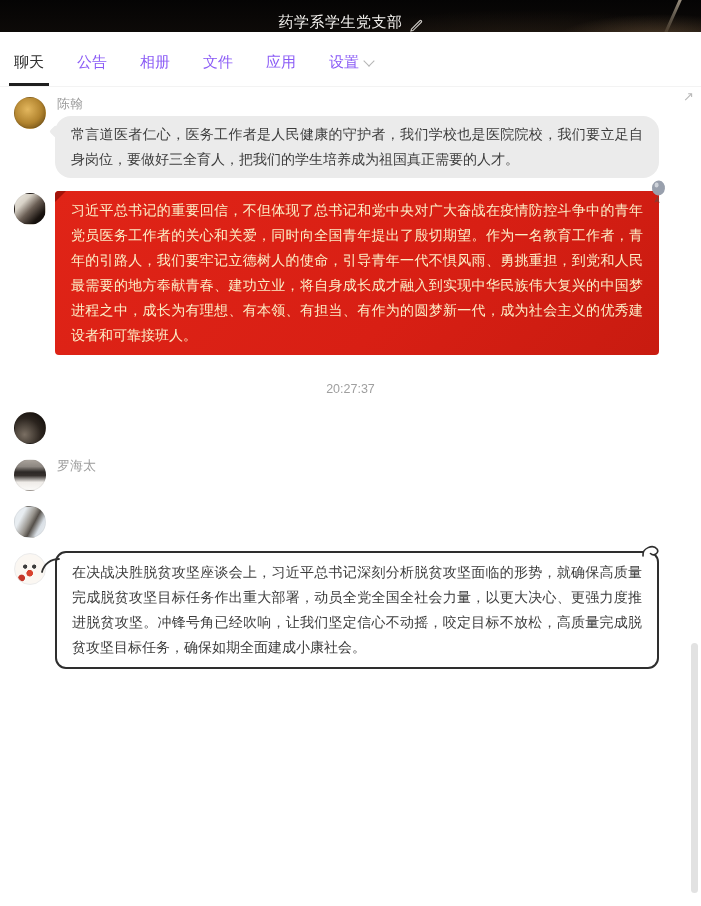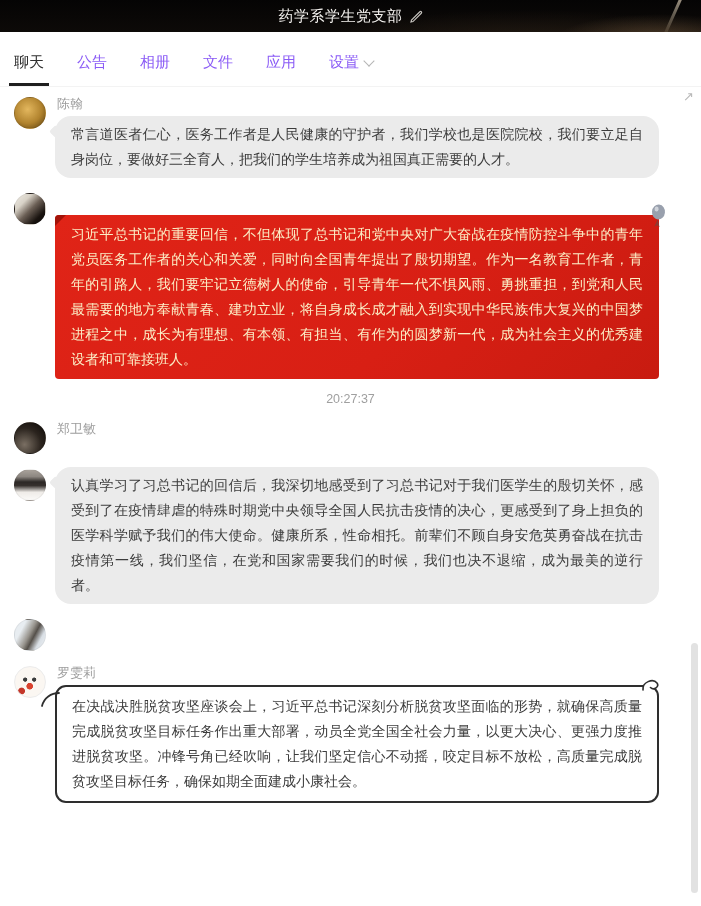--- a/index.html
+++ b/index.html
@@ -9,21 +9,21 @@
     font-family:"Liberation Sans","DejaVu Sans",sans-serif;
     -webkit-font-smoothing:antialiased;
   }
   
   .topbar{
     position:relative;height:32px;
     background:
       radial-gradient(ellipse 160px 40px at 94% 125%, rgba(110,85,58,.65), transparent 65%),
       radial-gradient(ellipse 300px 50px at 75% 140%, rgba(60,45,30,.5), transparent 70%),
       linear-gradient(to bottom,#050404,#0d0a08);
-    display:flex;align-items:center;justify-content:center;
+    display:flex;align-items:flex-end;justify-content:center;
     overflow:hidden;
   }
   .topbar .streak{
     position:absolute;right:26px;top:-8px;width:3px;height:46px;
     background:linear-gradient(to bottom,rgba(230,215,190,.75),rgba(120,100,70,.1));
     transform:rotate(24deg);border-radius:2px;
   }
   .group-title{color:#f4f2ef;font-size:15px;letter-spacing:.5px;}
   .edit-icon{margin-left:7px;display:inline-flex;opacity:.85;cursor:pointer;}
   
@@ -83,37 +83,37 @@
     padding:6px 16px;border-radius:16px;background:#ebebeb;
     text-align:justify;word-break:break-all;
   }
   .bubble.gray::before{
     content:"";position:absolute;left:-4px;top:11px;width:9px;height:9px;
     background:#ebebeb;transform:rotate(45deg);border-radius:2px;
   }
   
   .bubble.red{
     background:linear-gradient(135deg,#e02417 0%,#d81f14 60%,#c81b10 100%);
-    color:#fbeec6;border-radius:4px;padding:7px 16px;margin-top:24px;
+    color:#fbeec6;border-radius:4px;padding:7px 16px;
   }
   .bubble.red .fold{
     position:absolute;left:0;top:0;width:0;height:0;
     border-top:11px solid #a31309;border-right:11px solid transparent;
     border-top-left-radius:4px;
   }
   .pin{position:absolute;top:-11px;right:-7px;transform:rotate(6deg);}
   
   .bubble.comic{
     background:#fff;border:2px solid #2e2e2e;border-radius:11px;color:#3c3c3c;
     padding:7px 15px;
   }
   .comic-tail{position:absolute;left:-17px;top:3px;}
   .comic-curl{position:absolute;right:-4px;top:-11px;}
   .timestamp{
-    text-align:center;font-size:12.5px;color:#9f9f9f;margin:3px 0 9px 0;line-height:16px;
+    text-align:center;font-size:12.5px;color:#9f9f9f;margin:17px 0 9px 0;line-height:16px;
   }
 </style>
 </head>
 <body>
 
 <div class="topbar">
   <div class="streak"></div>
   <span class="group-title">药学系学生党支部</span>
   <span class="edit-icon">
     <svg width="13" height="13" viewBox="0 0 14 14">
@@ -171,41 +171,37 @@
         <span>习近平总书记的重要回信，不但体现了总书记和党中央对广大奋战在疫情防控斗争中的青年党员医务工作者的关心和关爱，同时向全国青年提出了殷切期望。作为一名教育工作者，青年的引路人，我们要牢记立德树人的使命，引导青年一代不惧风雨、勇挑重担，到党和人民最需要的地方奉献青春、建功立业，将自身成长成才融入到实现中华民族伟大复兴的中国梦进程之中，成长为有理想、有本领、有担当、有作为的圆梦新一代，成为社会主义的优秀建设者和可靠接班人。</span>
       </div>
     </div>
   </div>
 
   <div class="timestamp">20:27:37</div>
 
   <div class="row">
     <div class="avatar av3"></div>
     <div class="col">
-      <div class="name">郑卫敏</div>
     </div>
   </div>
 
   <div class="row">
     <div class="avatar av4"></div>
     <div class="col">
-      <div class="bubble gray">
-        <span>认真学习了习总书记的回信后，我深切地感受到了习总书记对于我们医学生的殷切关怀，感受到了在疫情肆虐的特殊时期党中央领导全国人民抗击疫情的决心，更感受到了身上担负的医学科学赋予我们的伟大使命。健康所系，性命相托。前辈们不顾自身安危英勇奋战在抗击疫情第一线，我们坚信，在党和国家需要我们的时候，我们也决不退缩，成为最美的逆行者。</span>
-      </div>
+      <div class="name">罗海太</div>
     </div>
   </div>
 
   <div class="row">
     <div class="avatar av5"></div>
   </div>
 
   <div class="row">
     <div class="avatar av6"></div>
     <div class="col">
-      <div class="name">罗雯莉</div>
       <div class="bubble comic">
         <svg class="comic-tail" width="20" height="18" viewBox="0 0 20 18">
           <path d="M19 3 C 11 3, 4 8, 2 16" fill="none" stroke="#2e2e2e" stroke-width="1.8" stroke-linecap="round"></path>
         </svg>
         <svg class="comic-curl" width="20" height="18" viewBox="0 0 20 18">
           <path d="M2 14 C 1 6, 12 2, 16 7 C 18.5 10.5, 13 15, 9.5 11.5" fill="#fff" stroke="#2e2e2e" stroke-width="1.6" stroke-linecap="round"></path>
         </svg>
         <span>在决战决胜脱贫攻坚座谈会上，习近平总书记深刻分析脱贫攻坚面临的形势，就确保高质量完成脱贫攻坚目标任务作出重大部署，动员全党全国全社会力量，以更大决心、更强力度推进脱贫攻坚。冲锋号角已经吹响，让我们坚定信心不动摇，咬定目标不放松，高质量完成脱贫攻坚目标任务，确保如期全面建成小康社会。</span>
       </div>
     </div>

